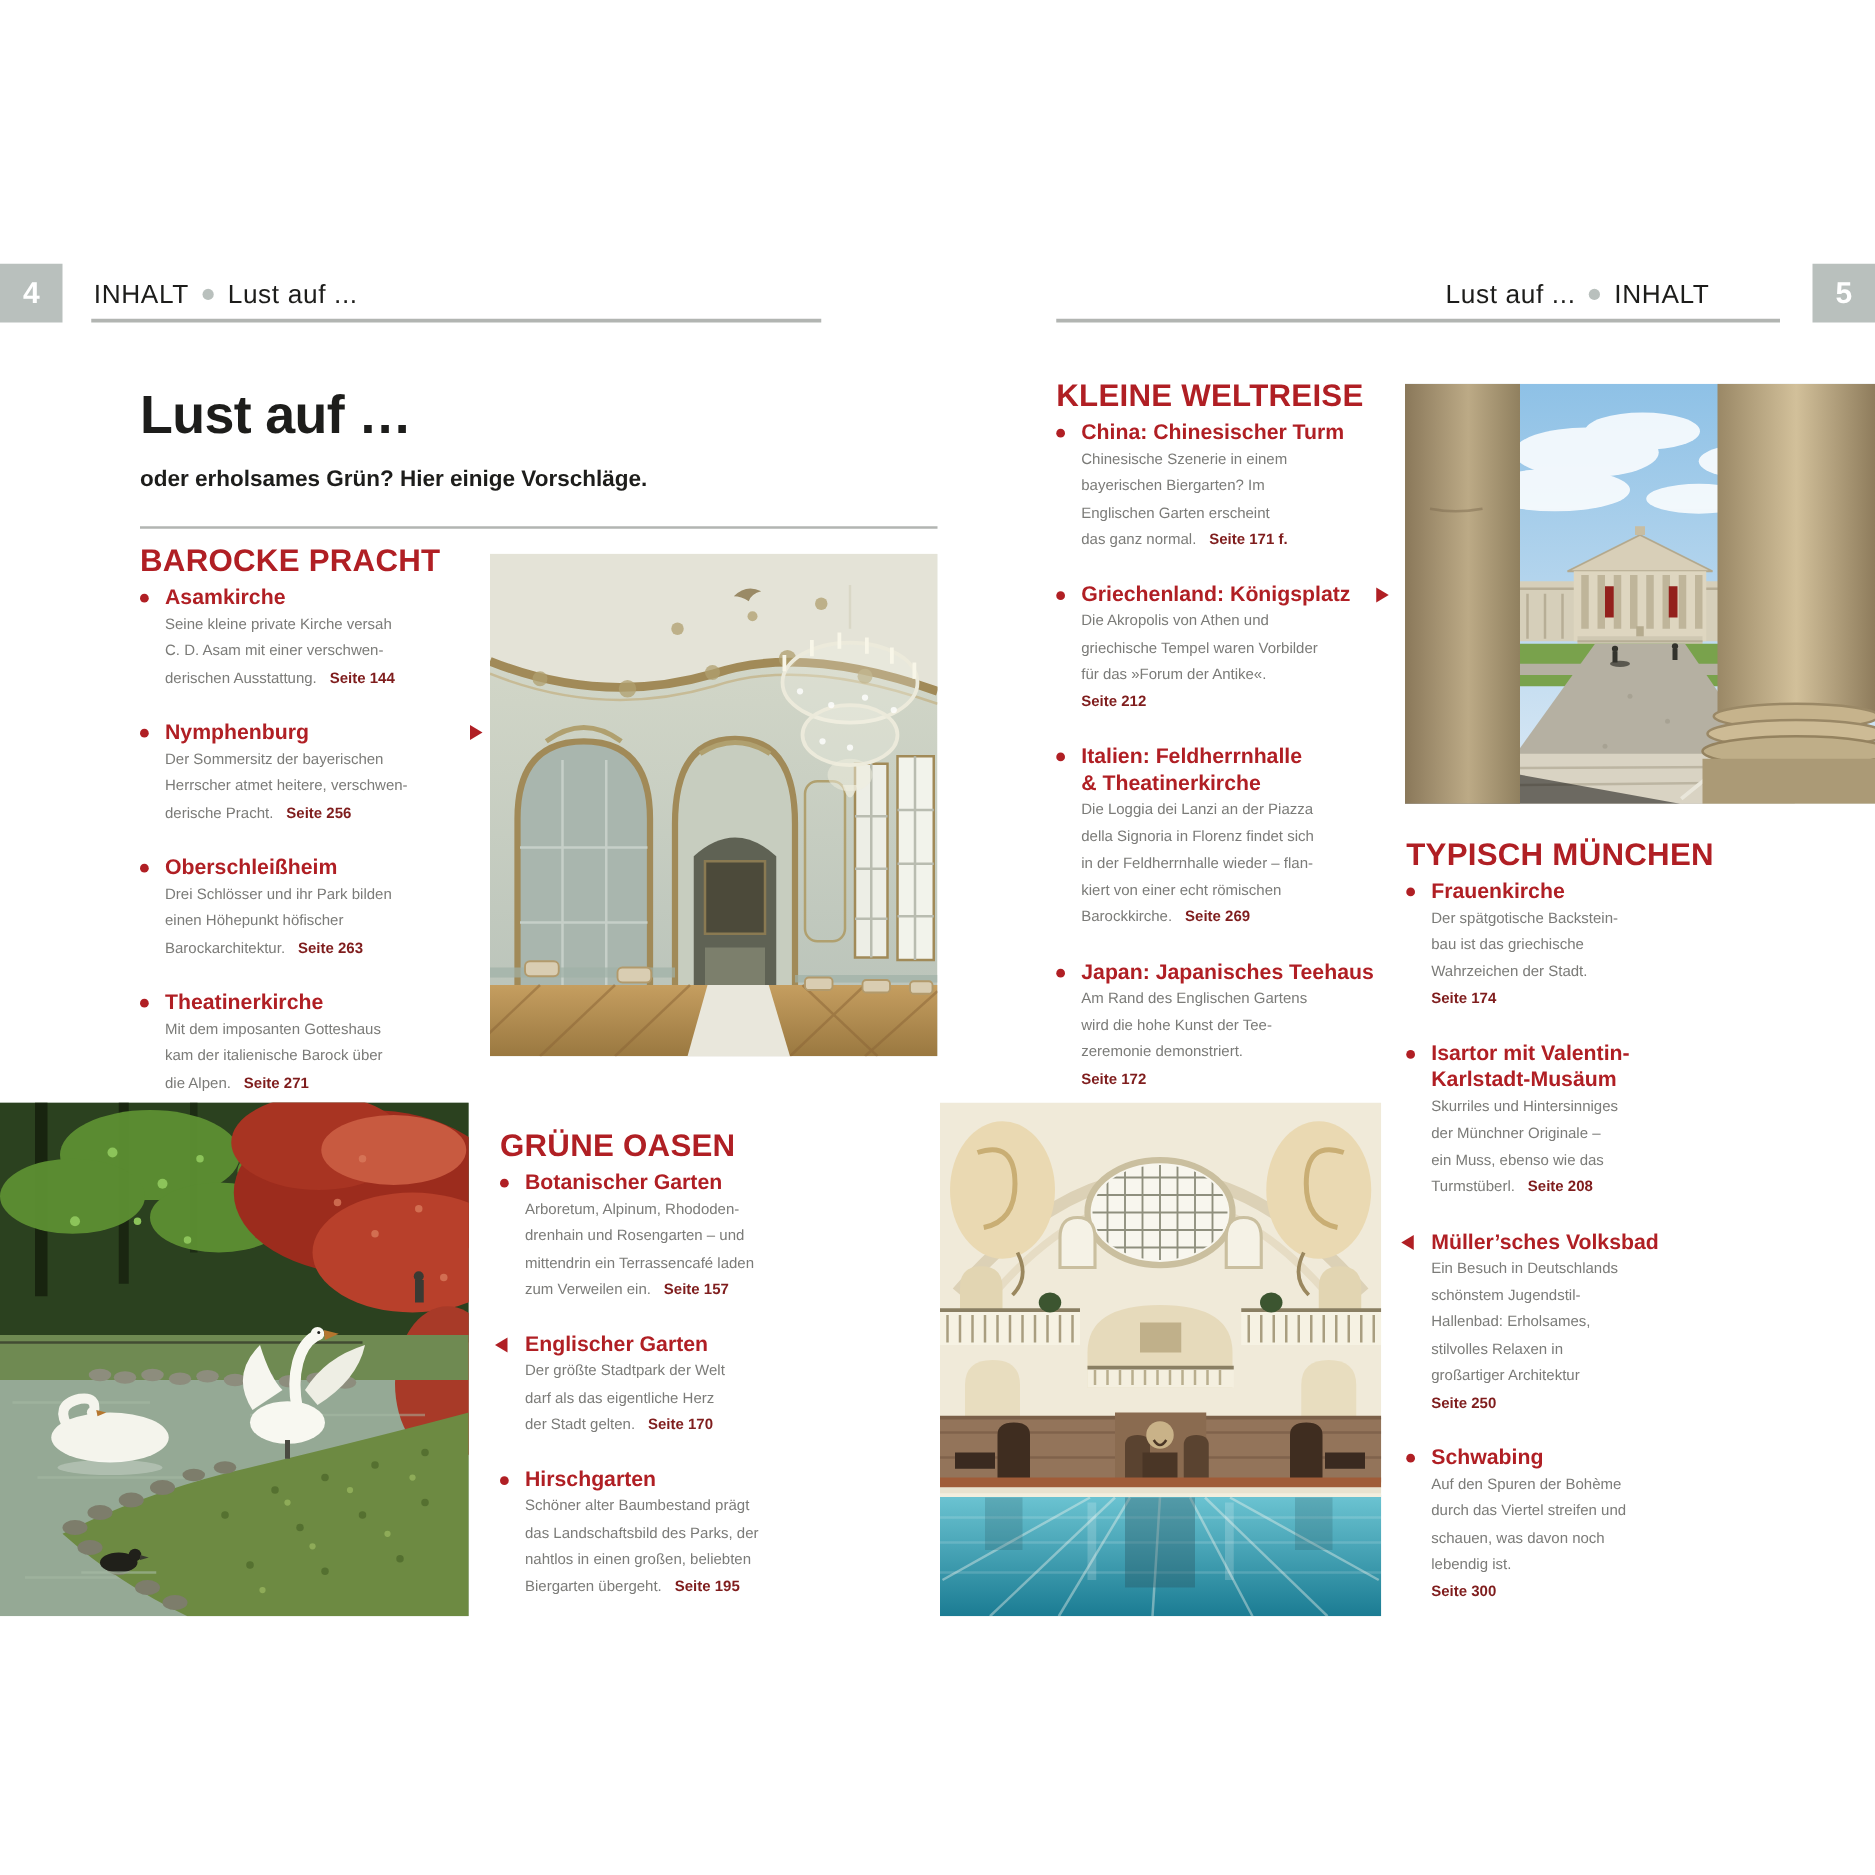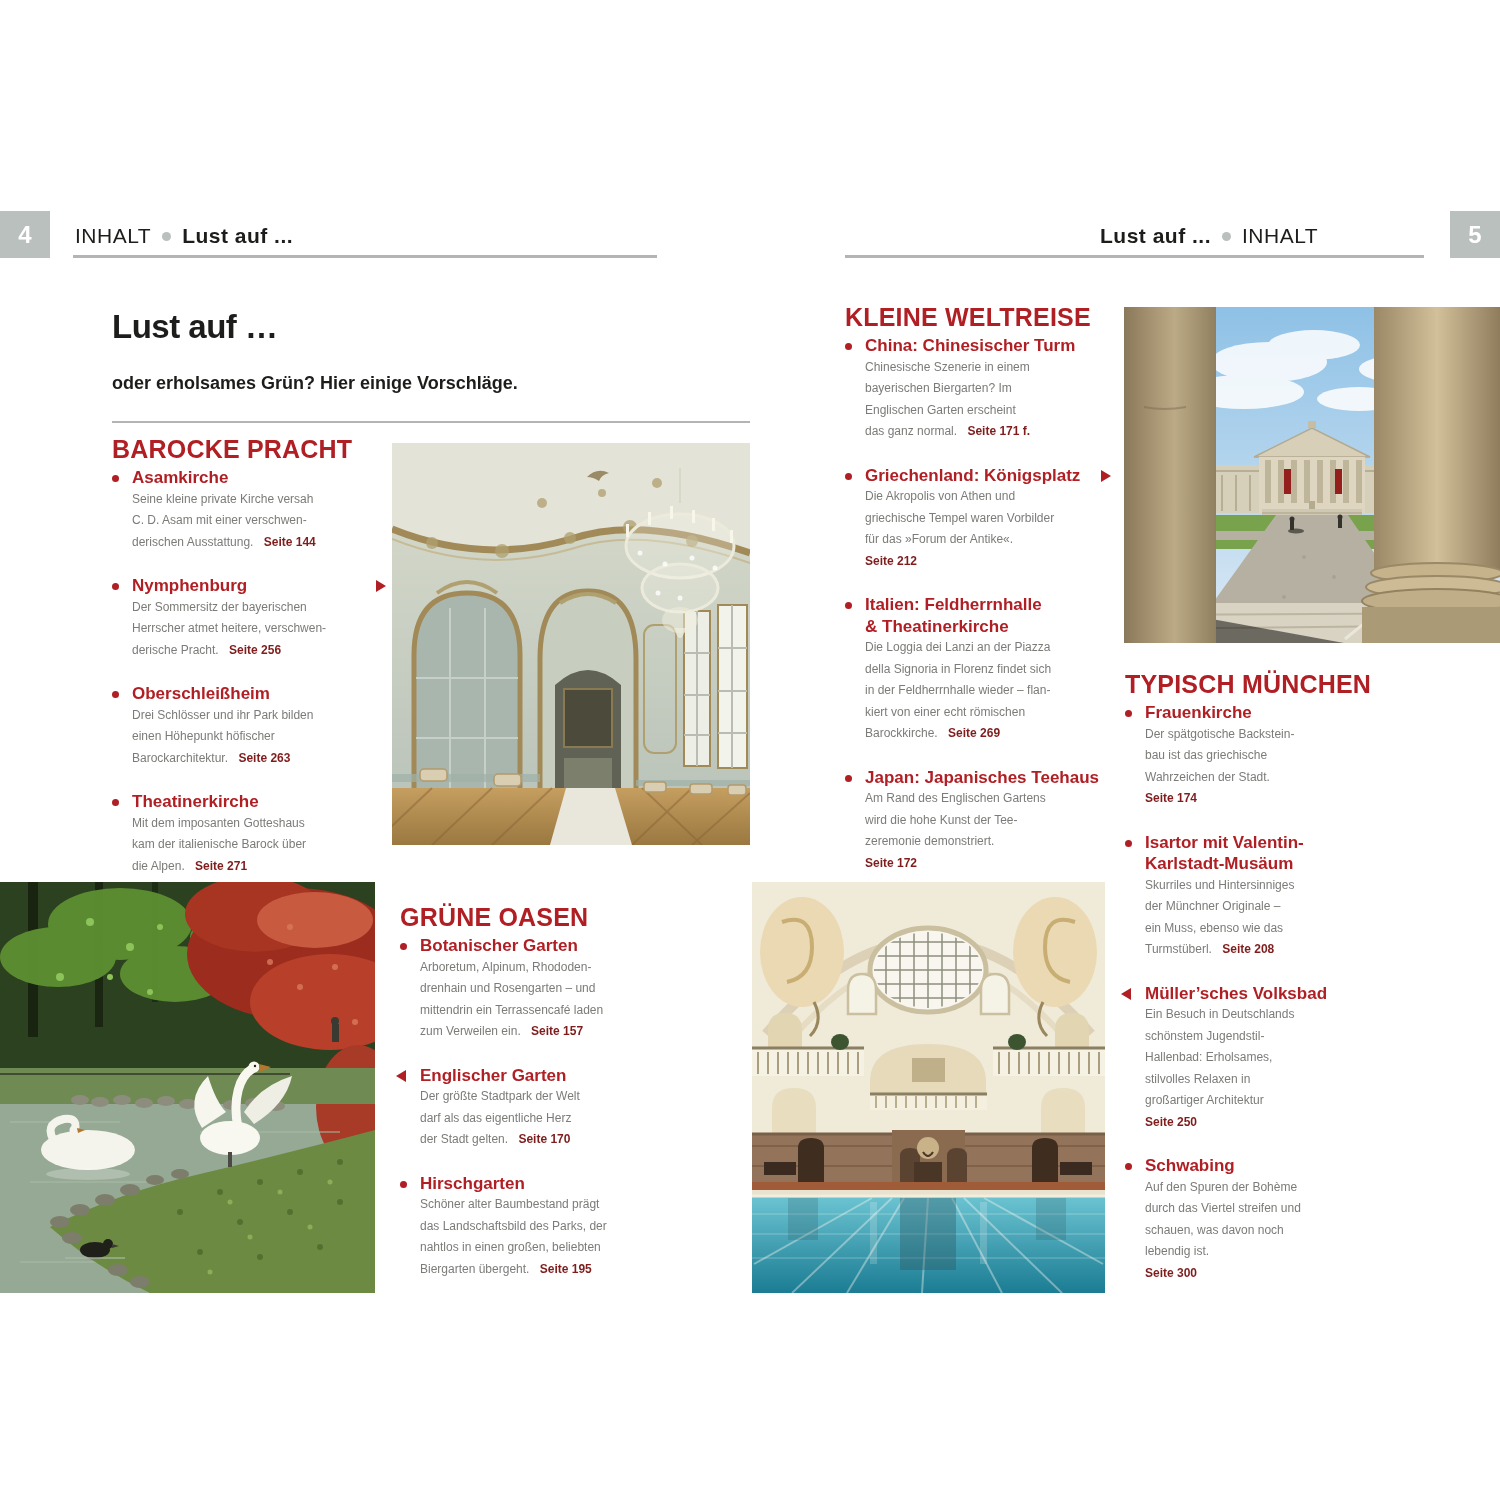--- a/index.html
+++ b/index.html
@@ -6,29 +6,29 @@
   .canvas{position:relative;width:1500px;height:1500px;background:#fff;overflow:hidden;
           font-family:"Liberation Sans",sans-serif;color:#1d1d1b;}
 
   
   .pagenum-box{position:absolute;width:50px;height:47px;background:#b9c0bd;color:#fff;
                font-weight:bold;font-size:24px;display:flex;align-items:center;justify-content:center;}
   #pagenum-left{left:0;top:211px;}
   #pagenum-right{left:1450px;top:211px;}
   .runhead{position:absolute;top:224px;font-size:21px;letter-spacing:.5px;white-space:nowrap;}
   #runhead-left{left:75px;}
-  #runhead-right{left:1100px;width:324px;text-align:left;}
-  .runhead .bold{font-weight:bold;}
+  #runhead-right{left:1100px;width:324px;text-align:center;}
+  .runhead .bold{font-weight:normal;}
   .dot{display:inline-block;width:9px;height:9px;border-radius:50%;background:#b9c0bd;margin:0 11px 2px 11px;vertical-align:middle;}
   .rule{position:absolute;height:3px;background:#b2b5b2;}
   #rule-left{left:73px;top:255px;width:584px;}
   #rule-right{left:845px;top:255px;width:579px;}
 
   
-  #intro-title{position:absolute;left:112px;top:308px;font-size:33px;font-weight:bold;letter-spacing:-.5px;}
+  #intro-title{position:absolute;left:112px;top:308px;font-size:43px;font-weight:bold;letter-spacing:-.5px;}
   #intro-sub{position:absolute;left:112px;top:372px;font-size:18px;font-weight:bold;line-height:23px;white-space:nowrap;}
   #intro-rule{position:absolute;left:112px;top:421px;width:638px;height:2px;background:#b2b5b2;}
 
   
   .toc-col{position:absolute;}
   #section-barocke-pracht{left:112px;top:437px;width:276px;}
   #section-gruene-oasen{left:400px;top:905px;width:330px;}
   #section-kleine-weltreise{left:845px;top:305px;width:268px;}
   #section-typisch-muenchen{left:1125px;top:672px;width:330px;}
   .sec-heading{font-size:25px;font-weight:bold;color:#b01f24;line-height:24px;letter-spacing:.2px;}

